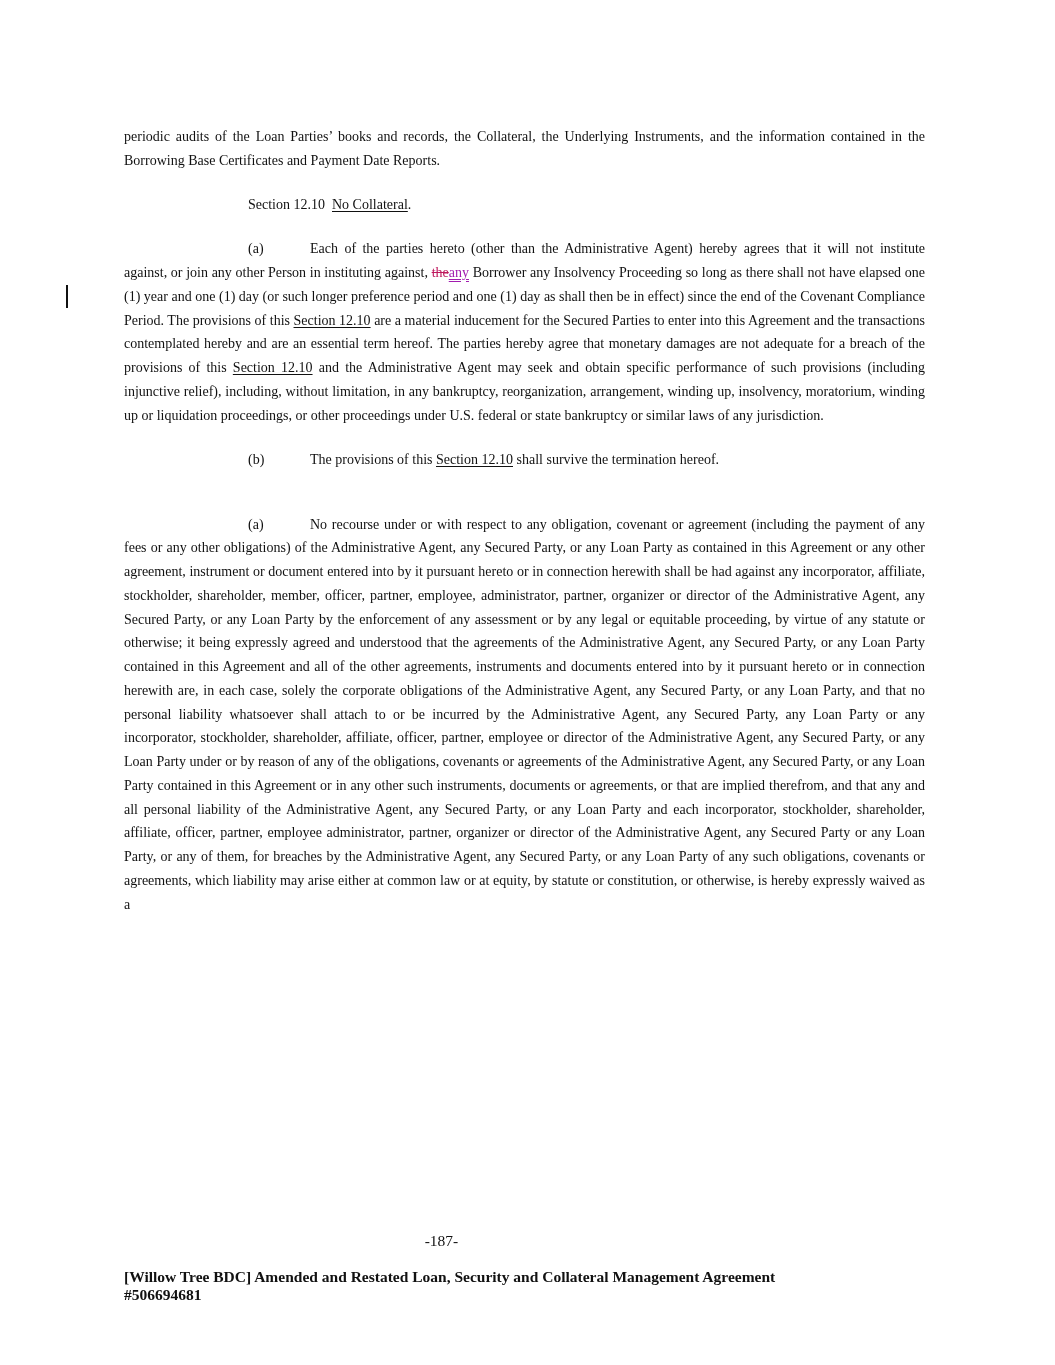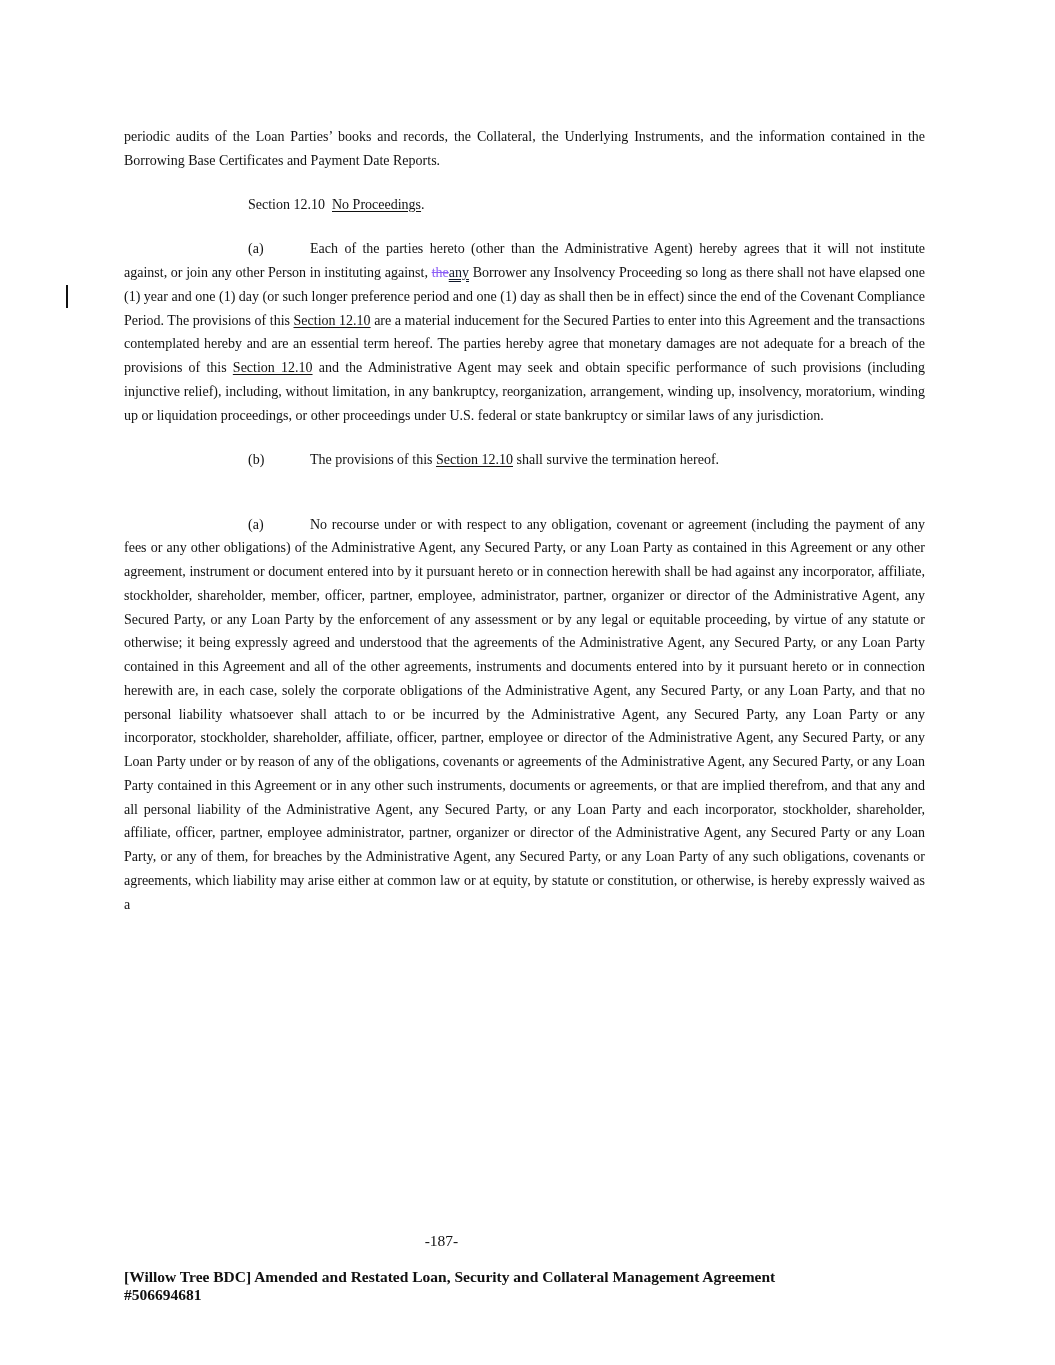--- a/index.html
+++ b/index.html
@@ -6,38 +6,38 @@
   body { width: 1055px; height: 1365px; position: relative; overflow: hidden;
          font-family: "Liberation Serif", "DejaVu Serif", serif; color: #111; }
   .page { position: absolute; left: 124px; top: 125px; width: 801px;
           font-size: 14px; line-height: 23.75px; }
   .p { margin: 0; text-align: justify; text-align-last: left; }
   .gap { height: 20.5px; }
   .heading { margin: 0; padding-left: 124px; }
   .indent-para { text-indent: 124px; }
   .num { display: inline-block; width: 62px; text-indent: 0; }
   .u { text-decoration: underline; text-underline-offset: 2px; }
-  .del { color: #8b5cf6; text-decoration: line-through; }
-  .ins { color: #0f172a; text-decoration: underline double; text-underline-offset: 2px; }
+  .del { color: #be185d; text-decoration: line-through; }
+  .ins { color: #a21caf; text-decoration: underline double; text-underline-offset: 2px; }
   .change-bar { position: absolute; left: 66px; top: 285px; width: 2px; height: 23px; background: #111; }
   .page-num { position: absolute; left: 0; width: 883px; top: 1232px; text-align: center;
               font-size: 15.5px; }
   .footer { position: absolute; left: 124px; top: 1268px; font-size: 15.5px; line-height: 18px; font-weight: bold; }
 </style>
 </head>
 <body>
 
 <div class="change-bar"></div>
 
 <div class="page">
   <p class="p">periodic audits of the Loan Parties’ books and records, the Collateral, the Underlying Instruments, and the information contained in the Borrowing Base Certificates and Payment Date Reports.</p>
 
   <div class="gap"></div>
 
-  <p class="heading"><span>Section 12.10</span>&nbsp; <span class="u">No Proceedings</span><span>.</span></p>
+  <p class="heading"><span>Section 12.10</span>&nbsp; <span class="u">No Collateral</span><span>.</span></p>
 
   <div class="gap"></div>
 
   <p class="p indent-para"><span class="num">(a)</span><span>Each of the parties hereto (other than the Administrative Agent) hereby agrees that it will not institute against, or join any other Person in instituting against, </span><span class="del">the</span><span class="ins">any</span><span> Borrower any Insolvency Proceeding so long as there shall not have elapsed one (1)  year and one (1) day (or such longer preference period and one (1) day as shall then be in effect) since the end of the Covenant Compliance Period.  The provisions of this </span><span class="u">Section 12.10</span><span> are a material inducement for the Secured Parties to enter into this Agreement and the transactions contemplated hereby and are an essential term hereof.  The parties hereby agree that monetary damages are not adequate for a breach of the provisions of this </span><span class="u">Section 12.10</span><span> and the Administrative Agent may seek and obtain specific performance of such provisions (including injunctive relief), including, without limitation, in any bankruptcy, reorganization, arrangement, winding up, insolvency, moratorium, winding up or liquidation proceedings, or other proceedings under U.S. federal or state bankruptcy or similar laws of any jurisdiction.</span></p>
 
   <div class="gap"></div>
 
   <p class="heading"><span class="num">(b)</span><span>The provisions of this </span><span class="u">Section 12.10</span><span> shall survive the termination hereof.</span></p>
 
   <div class="gap"></div>

